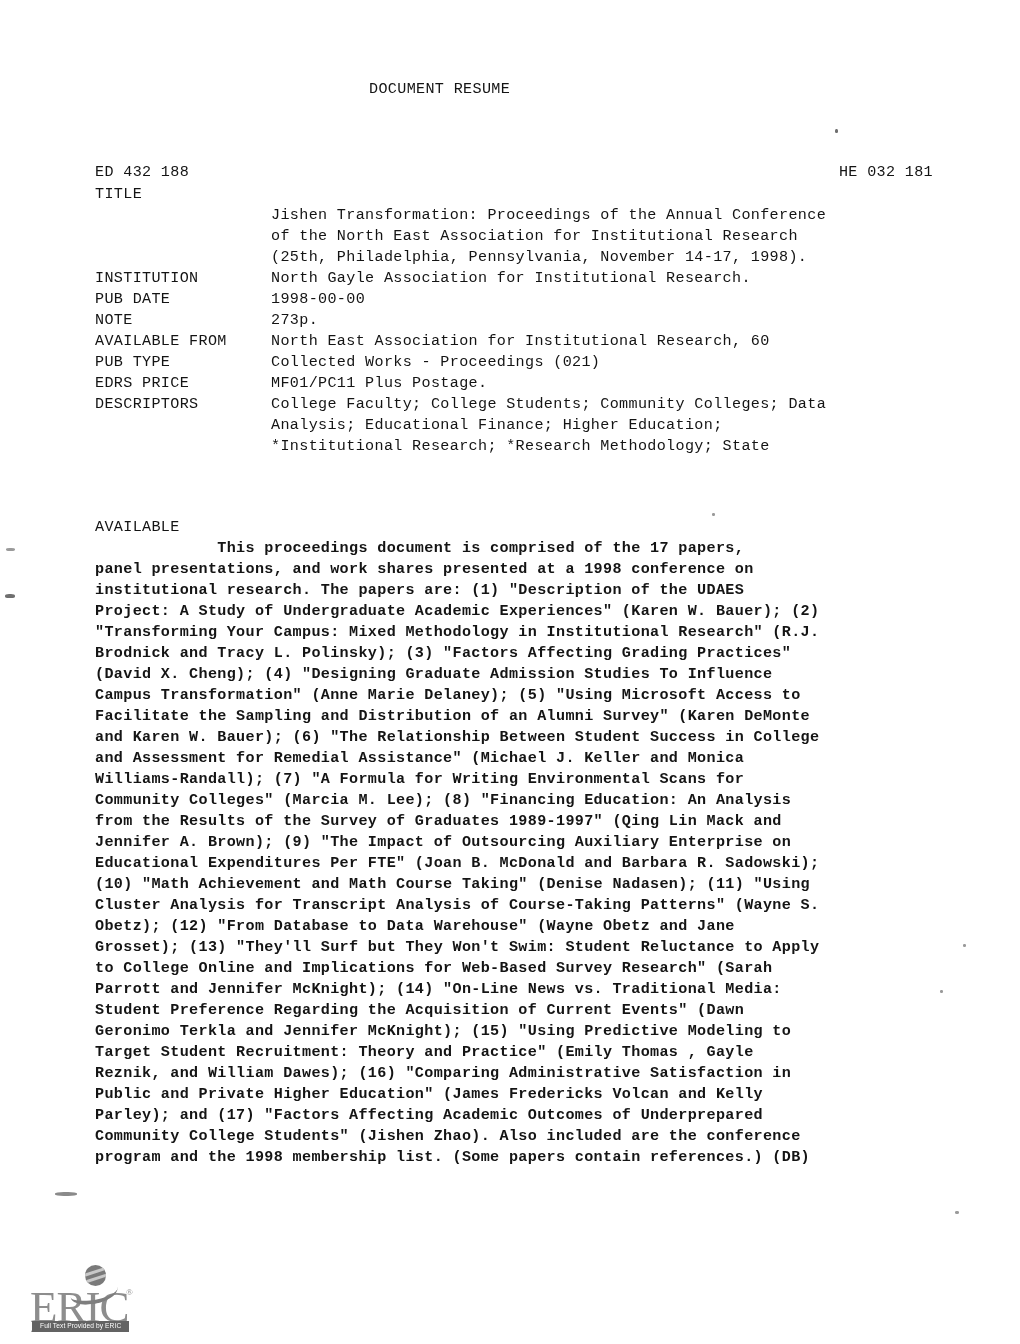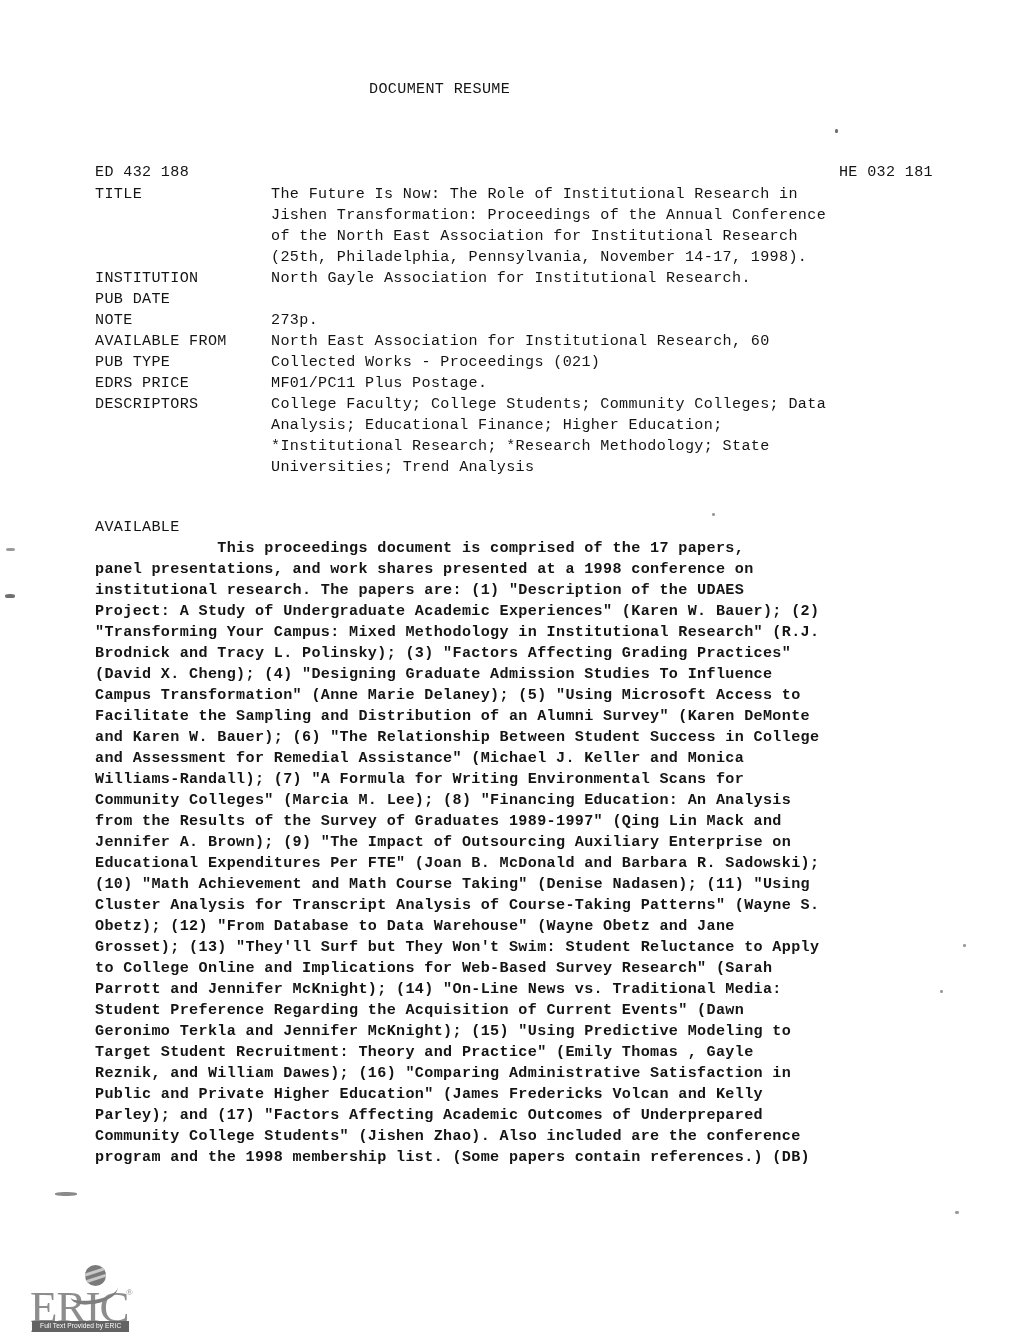--- a/index.html
+++ b/index.html
@@ -179,40 +179,40 @@
   <div id="doc-header" class="mono">DOCUMENT RESUME</div>
 
   <div id="id-row">
     <span class="mono">ED 432 188</span>
     <span class="mono">HE 032 181</span>
   </div>
 
   <div id="meta">
       <div class="meta-row">
         <div class="meta-label mono">TITLE</div>
-        <div class="meta-value mono">The Future Is Now: The Role of Institutional Research in</div>
       </div>
       <div class="meta-row">
         <div class="meta-label mono"></div>
         <div class="meta-value mono">Jishen Transformation: Proceedings of the Annual Conference</div>
       </div>
       <div class="meta-row">
         <div class="meta-label mono"></div>
         <div class="meta-value mono">of the North East Association for Institutional Research</div>
       </div>
       <div class="meta-row">
         <div class="meta-label mono"></div>
         <div class="meta-value mono">(25th, Philadelphia, Pennsylvania, November 14-17, 1998).</div>
       </div>
       <div class="meta-row">
         <div class="meta-label mono">INSTITUTION</div>
         <div class="meta-value mono">North Gayle Association for Institutional Research.</div>
       </div>
       <div class="meta-row">
         <div class="meta-label mono">PUB DATE</div>
+        <div class="meta-value mono">1998-00-00</div>
       </div>
       <div class="meta-row">
         <div class="meta-label mono">NOTE</div>
         <div class="meta-value mono">273p.</div>
       </div>
       <div class="meta-row">
         <div class="meta-label mono">AVAILABLE FROM</div>
         <div class="meta-value mono">North East Association for Institutional Research, 60</div>
       </div>
       <div class="meta-row">
@@ -227,24 +227,20 @@
         <div class="meta-label mono">DESCRIPTORS</div>
         <div class="meta-value mono">College Faculty; College Students; Community Colleges; Data</div>
       </div>
       <div class="meta-row">
         <div class="meta-label mono"></div>
         <div class="meta-value mono">Analysis; Educational Finance; Higher Education;</div>
       </div>
       <div class="meta-row">
         <div class="meta-label mono"></div>
         <div class="meta-value mono">*Institutional Research; *Research Methodology; State</div>
-      </div>
-      <div class="meta-row">
-        <div class="meta-label mono"></div>
-        <div class="meta-value mono">Universities; Trend Analysis</div>
       </div>
     </div>
 
   <div id="abstract-head" class="mono">AVAILABLE</div>
   <div id="abstract-body" class="mono"><div class="mono">             This proceedings document is comprised of the 17 papers,</div><div class="mono">panel presentations, and work shares presented at a 1998 conference on</div><div class="mono">institutional research. The papers are: (1) "Description of the UDAES</div><div class="mono">Project: A Study of Undergraduate Academic Experiences" (Karen W. Bauer); (2)</div><div class="mono">"Transforming Your Campus: Mixed Methodology in Institutional Research" (R.J.</div><div class="mono">Brodnick and Tracy L. Polinsky); (3) "Factors Affecting Grading Practices"</div><div class="mono">(David X. Cheng); (4) "Designing Graduate Admission Studies To Influence</div><div class="mono">Campus Transformation" (Anne Marie Delaney); (5) "Using Microsoft Access to</div><div class="mono">Facilitate the Sampling and Distribution of an Alumni Survey" (Karen DeMonte</div><div class="mono">and Karen W. Bauer); (6) "The Relationship Between Student Success in College</div><div class="mono">and Assessment for Remedial Assistance" (Michael J. Keller and Monica</div><div class="mono">Williams-Randall); (7) "A Formula for Writing Environmental Scans for</div><div class="mono">Community Colleges" (Marcia M. Lee); (8) "Financing Education: An Analysis</div><div class="mono">from the Results of the Survey of Graduates 1989-1997" (Qing Lin Mack and</div><div class="mono">Jennifer A. Brown); (9) "The Impact of Outsourcing Auxiliary Enterprise on</div><div class="mono">Educational Expenditures Per FTE" (Joan B. McDonald and Barbara R. Sadowski);</div><div class="mono">(10) "Math Achievement and Math Course Taking" (Denise Nadasen); (11) "Using</div><div class="mono">Cluster Analysis for Transcript Analysis of Course-Taking Patterns" (Wayne S.</div><div class="mono">Obetz); (12) "From Database to Data Warehouse" (Wayne Obetz and Jane</div><div class="mono">Grosset); (13) "They'll Surf but They Won't Swim: Student Reluctance to Apply</div><div class="mono">to College Online and Implications for Web-Based Survey Research" (Sarah</div><div class="mono">Parrott and Jennifer McKnight); (14) "On-Line News vs. Traditional Media:</div><div class="mono">Student Preference Regarding the Acquisition of Current Events" (Dawn</div><div class="mono">Geronimo Terkla and Jennifer McKnight); (15) "Using Predictive Modeling to</div><div class="mono">Target Student Recruitment: Theory and Practice" (Emily Thomas , Gayle</div><div class="mono">Reznik, and William Dawes); (16) "Comparing Administrative Satisfaction in</div><div class="mono">Public and Private Higher Education" (James Fredericks Volcan and Kelly</div><div class="mono">Parley); and (17) "Factors Affecting Academic Outcomes of Underprepared</div><div class="mono">Community College Students" (Jishen Zhao). Also included are the conference</div><div class="mono">program and the 1998 membership list. (Some papers contain references.) (DB)</div></div>
 
   <div class="speck" style="left:835px; top:129px; width:3px; height:4px;"></div>
   <div class="speck light" style="left:6px; top:548px; width:9px; height:3px;"></div>
   <div class="speck" style="left:5px; top:594px; width:10px; height:4px;"></div>
   <div class="speck light" style="left:940px; top:990px; width:3px; height:3px;"></div>

